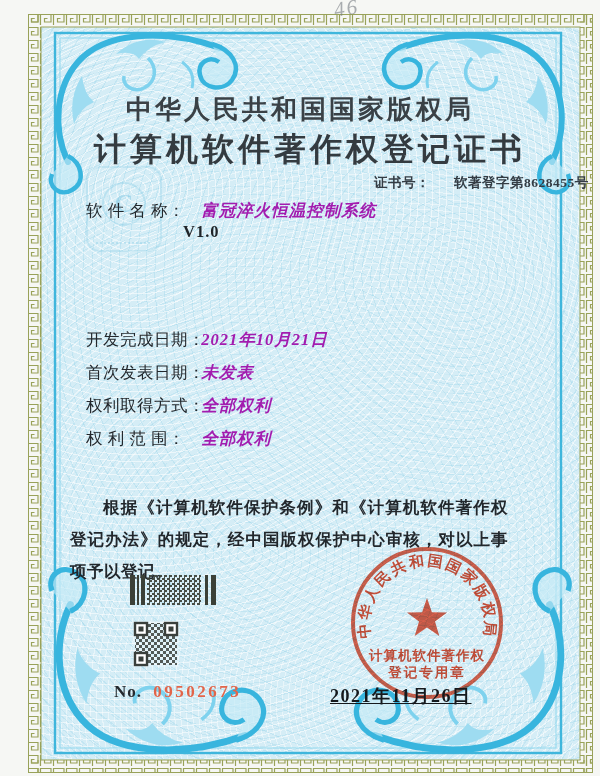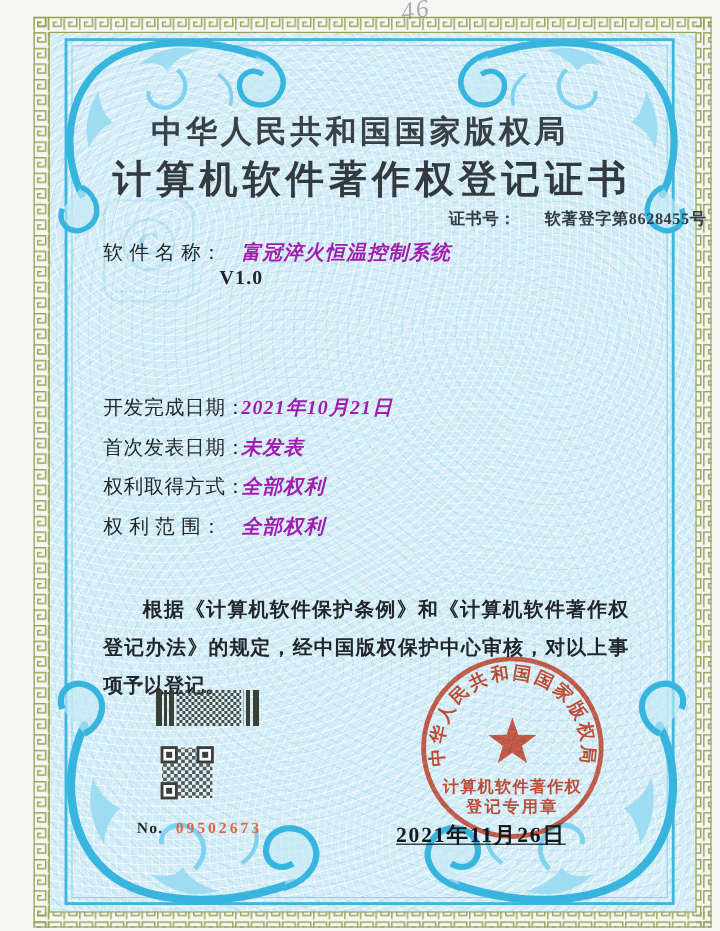--- a/index.html
+++ b/index.html
@@ -70,21 +70,21 @@
   }
   .field-row .val{
     display:inline-block;margin-left:3px;font-weight:700;
     letter-spacing:1px;color:#a21caf;font-style:italic;
   }
   .val2{
     position:absolute;left:183px;top:222px;
     font-size:16.5px;font-weight:700;color:#1f2429;letter-spacing:1px;
   }
   .statement{
-    position:absolute;left:86px;top:492px;width:438px;
+    position:absolute;left:70px;top:492px;width:438px;
     font-size:16.5px;font-weight:600;line-height:32px;
     text-indent:2em;color:#22272c;letter-spacing:.5px;
     text-align:justify;
   }
   
   .barcode{
     position:absolute;left:130px;top:575px;width:86px;height:30px;
     display:flex;
   }
   .bc-left{
@@ -95,21 +95,21 @@
     flex:1;height:100%;margin:0 2px;
     background:repeating-conic-gradient(#3b4037 0% 25%, rgba(0,0,0,0) 0% 50%);
     background-size:5px 5px;
     opacity:.92;
   }
   .bc-right{
     width:13px;height:100%;
     background:repeating-linear-gradient(90deg,rgba(0,0,0,0) 0 2px,#3b4037 2px 5px,rgba(0,0,0,0) 5px 8px,#3b4037 8px 13px);
   }
   .qr{position:absolute;left:133px;top:621px;}
-  .no-line{position:absolute;left:114px;top:682px;font-size:13px;}
+  .no-line{position:absolute;left:114px;top:682px;font-size:17px;}
   .no-line .no-lbl{font-weight:700;color:#262b30;letter-spacing:1px;}
   .no-line .no-val{color:#e2654a;letter-spacing:2.5px;font-weight:600;margin-left:7px;}
   .seal-svg{
     position:absolute;left:347px;top:543px;
     mix-blend-mode:multiply;opacity:.92;
   }
   .issue-date{
     position:absolute;left:330px;top:684px;
     font-size:18px;font-weight:700;color:#15191d;letter-spacing:1.5px;text-decoration:underline;
   }

